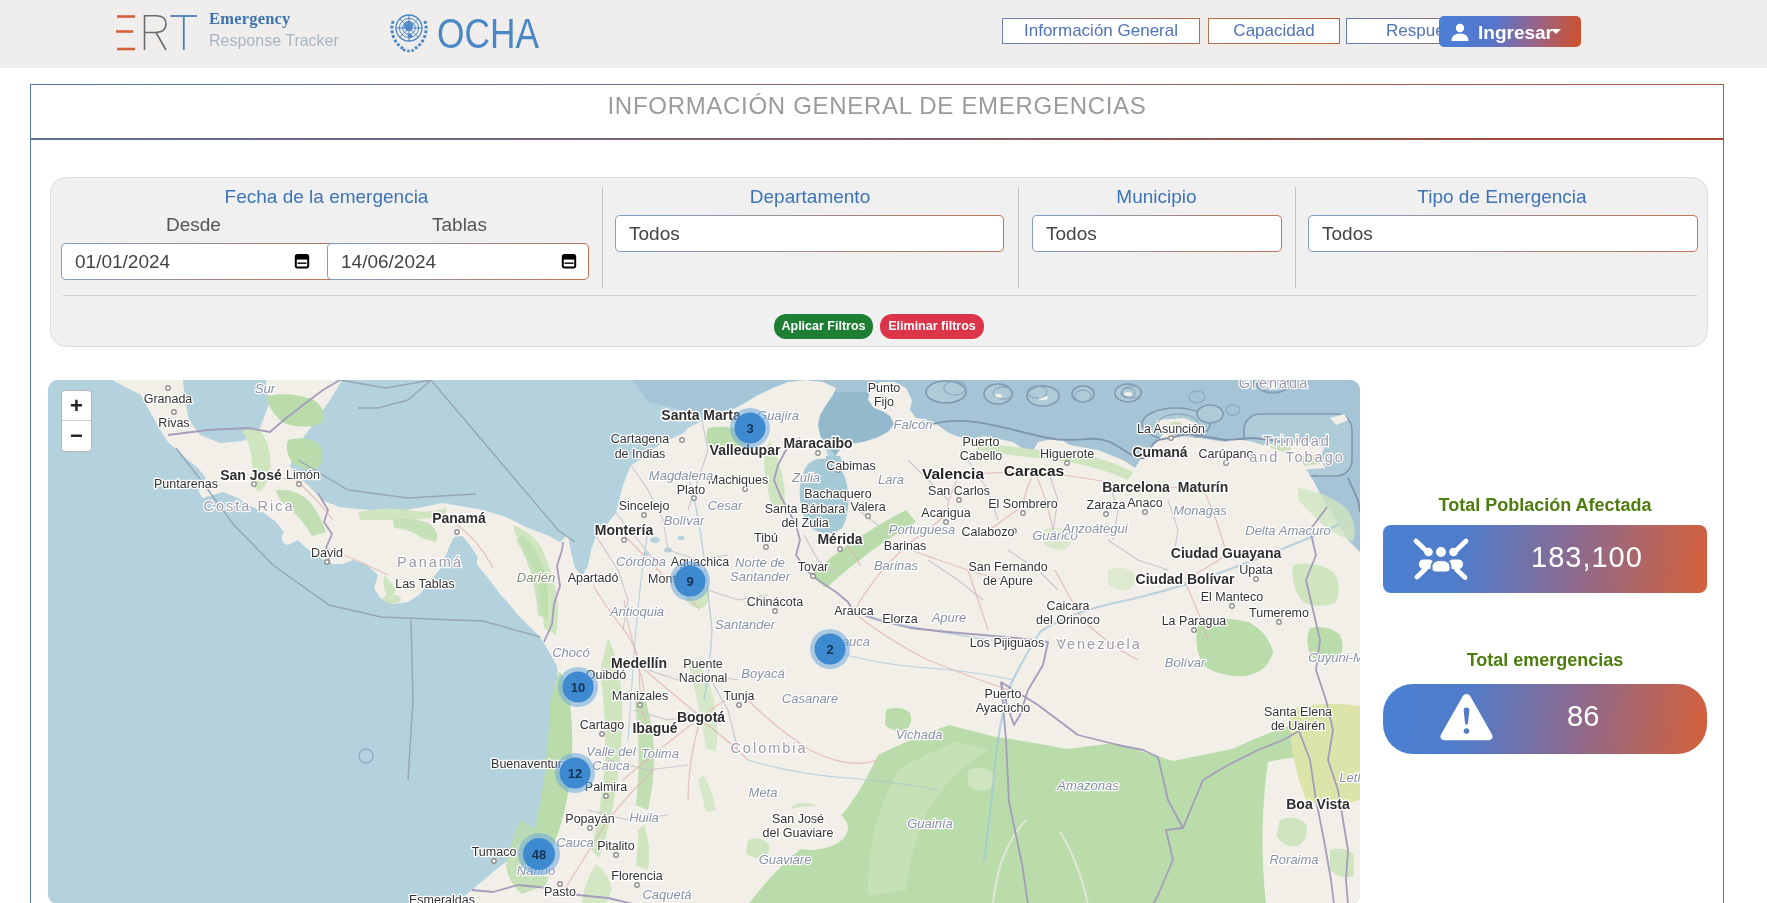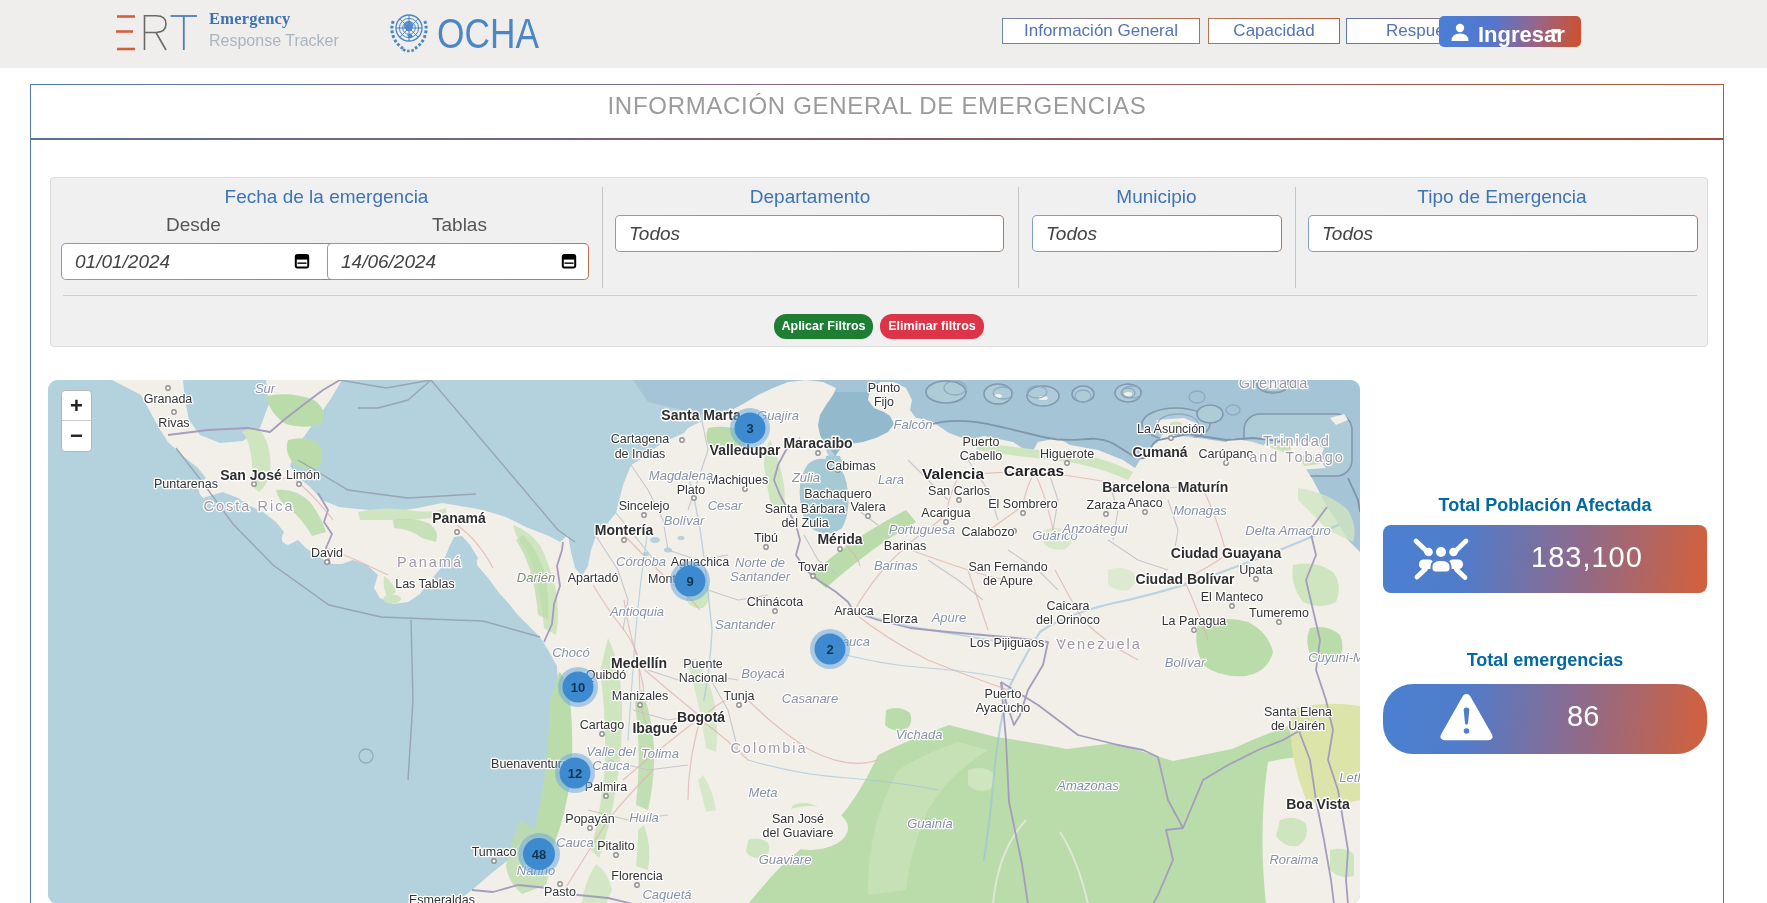--- a/index.html
+++ b/index.html
@@ -9,45 +9,45 @@
 #ertlogo { position:absolute; left:114px; top:10px; width:90px; height:44px; }
 #brand { position:absolute; left:209px; top:9px; }
 #brand .l1 { font-size:16.5px; font-weight:bold; color:#3c72ad; letter-spacing:0.2px;font-family:Liberation Serif, serif; }
 #brand .l2 { font-size:16px; color:#a9b6c2; margin-top:3px; }
 #ocha { position:absolute; left:386px; top:8px; height:46px; }
 #ochatext { position:absolute; left:437px; top:10px; font-size:42px; font-weight:500; color:#4b87c7; transform:scaleX(0.84); transform-origin:left top; }
 .navbtn { position:absolute; top:18px; height:26px; background:#fff; color:#5173b8; font-size:17px; text-align:center; line-height:24px; border:1px solid; border-image:linear-gradient(80deg,#6b85b5,#c06a45) 1;margin-left:45px; }
 #nav1 { left:957px; width:198px; }
 #nav2 { left:1163px; width:132px; border-image:linear-gradient(80deg,#b5764f,#c05a35) 1; }
 #nav3 { left:1301px; width:118px; border-image:linear-gradient(80deg,#5b7ab8,#9a6a70) 1;padding-left:39px; }
-#ingresar { position:absolute; left:1439px; top:16px; width:142px; height:31px; border-radius:5px; background:linear-gradient(100deg,#4a7fd6 0%, #5576cc 38%, #9a6485 68%, #d0502a 100%); color:#fff; font-weight:bold; font-size:22px; }
+#ingresar { position:absolute; left:1439px; top:16px; width:142px; height:31px; border-radius:5px; background:linear-gradient(100deg,#4a7fd6 0%, #5576cc 38%, #9a6485 68%, #d0502a 100%); color:#fff; font-weight:bold; font-size:19px; }
 #ingresar .txt { position:absolute; left:39px; top:6px; }
 #ingresar .caret { position:absolute; left:112px; top:13px; width:0; height:0; border-left:5px solid transparent; border-right:5px solid transparent; border-top:5px solid #fff; }
 
 #container { position:absolute; left:30px; top:84px; width:1694px; height:819px; border-style:solid; border-width:1px 1px 0 1px; border-image:linear-gradient(90deg,#5779b2,#b5573c) 1; background:#fff; }
 #title { position:absolute; left:0; top:0; width:100%; height:55px; border-bottom:2px solid; border-image:linear-gradient(90deg,#5d7099,#a84a35) 1; color:#9b9b9b; font-size:24px; letter-spacing:0.7px; text-align:center; line-height:42px; }
 
-#fpanel { position:absolute; left:19px; top:92px; width:1658px; height:170px; background:#f0f0f0; border:1px solid #dcdcdc; border-radius:4px; }
+#fpanel { position:absolute; left:19px; top:92px; width:1658px; height:170px; background:#f0f0f0; border:1px solid #dcdcdc; border-radius:16px; }
 .flabel { position:absolute; top:8px; font-size:19px; color:#3d74b6; width:100%; text-align:center; }
 .sublabel { position:absolute; top:36px; font-size:19px; color:#555; }
 .vdiv { position:absolute; top:9px; height:101px; width:1px; background:#c4c4c4; }
-.dinput { position:absolute; top:65px; height:37px; background:#fff; border:1px solid; border-radius:5px; font-size:19px; color:#444; padding-left:13px; line-height:35px;font-style:italic; }
+.dinput { position:absolute; top:65px; height:37px; background:#fff; border:1px solid; border-radius:5px; font-size:19px; color:#444; padding-left:13px; line-height:35px; }
 .grad1 { border:1px solid transparent; background:linear-gradient(#fff,#fff) padding-box, linear-gradient(120deg,#7ea0c8,#c0744d) border-box; }
 .calico { position:absolute; top:9px; width:16px; height:16px; }
 #hsep { position:absolute; left:12px; top:117px; width:1634px; height:1px; background:#cfcfcf; }
 .fbtn { position:absolute; top:136px; height:25px; border-radius:12px; color:#fff; font-weight:bold; font-size:12.5px; text-align:center; line-height:25px; white-space:nowrap; }
 #btnaplicar { left:723px; width:99px; background:#1e7e34; }
 #btneliminar { left:829px; width:104px; background:#dc3448; }
 
 #map { position:absolute; left:17px; top:295px; width:1312px; height:524px; border-radius:10px; overflow:hidden; background:#b3d2de; }
 #zoomctl { position:absolute; left:13px; top:10px; width:31px; height:62px; background:#fff; border:1px solid #b6b6b6; border-radius:4px; z-index:50; }
 #zoomctl .zb { width:29px; height:30px; text-align:center; font-size:22px; font-weight:bold; color:#222; line-height:30px; }
 #zoomctl .zb:first-child { border-bottom:1px solid #ccc; }
 
-.stat-title { position:absolute; font-size:18px; font-weight:bold; color:#0369a1; width:324px; text-align:center; }
+.stat-title { position:absolute; font-size:18px; font-weight:bold; color:#4d7c0f; width:324px; text-align:center; }
 .stat-card { position:absolute; left:1352px; width:324px; border-radius:8px; background:linear-gradient(97deg,#4b80d2 0%, #507cca 25%, #8a6b90 58%, #d4603a 100%); color:#fff; }
 #st1 { left:1352px; top:410px; }
 #card1 { top:440px; height:68px; }
 #card1 .num { position:absolute; left:148px; top:16px; font-size:29px; letter-spacing:1px; }
 #st2 { left:1352px; top:565px; }
 #card2 { top:599px; height:70px;border-radius:30px; }
 #card2 .num { position:absolute; left:184px; top:16px; font-size:29px; }
 </style>
 </head>
 <body>

